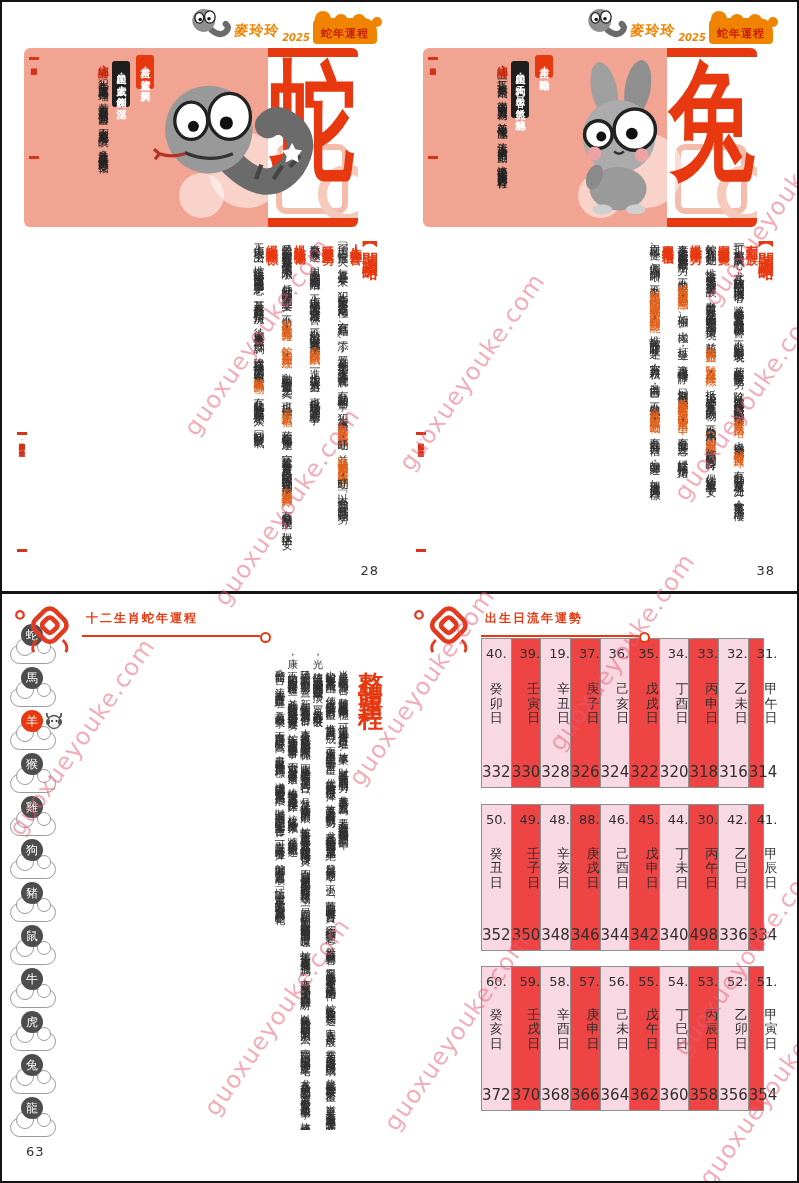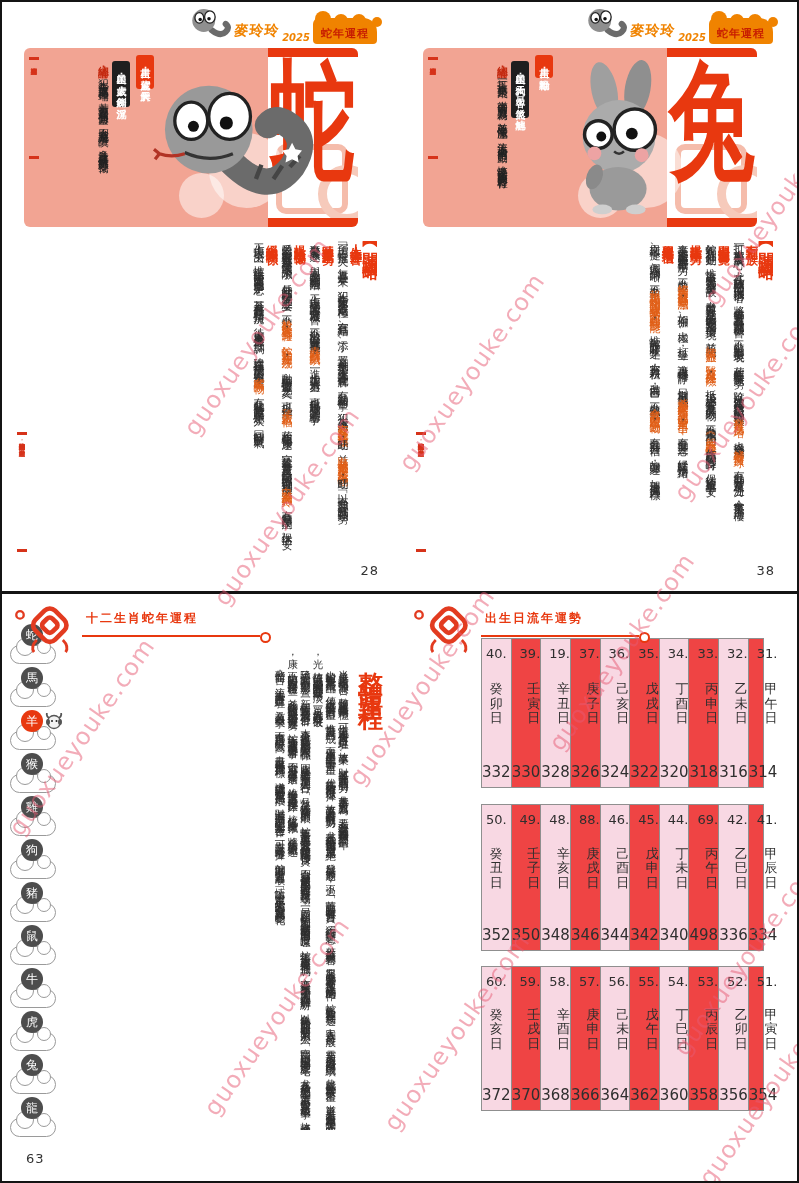--- a/index.html
+++ b/index.html
@@ -38,21 +38,21 @@
   .vnote{position:absolute;writing-mode:vertical-rl;color:#d6331a;font-size:6.5px;line-height:8px;border-top:3px solid #d6331a;border-bottom:3px solid #d6331a;padding:3px 1px;z-index:3;}
   .vnote.topnote{left:5px;top:9px;height:102px;}
   .vnote.botnote{position:absolute;left:15px;top:430px;height:120px;}
   .cartoon{position:absolute;z-index:2;}
   .bodytext{position:absolute;right:22px;top:233px;width:342px;height:338px;writing-mode:vertical-rl;font-size:11px;line-height:14px;letter-spacing:1.6px;color:var(--text_dark);z-index:1;overflow:hidden;}
   .stitle{font-size:16.5px;font-weight:bold;color:var(--accent_red);letter-spacing:4px;}
   .sct{color:var(--accent_red);font-weight:bold;font-size:12px;}
   .em{color:var(--em_orange);}
   .pageno{position:absolute;font-size:13px;color:#333;letter-spacing:1px;z-index:4;}
   .pageno.br{right:20px;bottom:13px;}
-  .pageno.bl{left:24px;bottom:15px;}
+  .pageno.bl{left:24px;bottom:22px;}
 
   
   .knot{position:absolute;left:12px;top:6px;z-index:3;}
   .bheader-title{position:absolute;left:84px;top:16px;font-size:12px;font-weight:bold;color:var(--accent_red);letter-spacing:2px;z-index:3;}
   .bheader-line{position:absolute;left:80px;top:41px;height:2px;background:var(--accent_red);z-index:3;}
   .bheader-line::after{content:"";position:absolute;right:-11px;top:-3px;width:7px;height:7px;border:2px solid var(--accent_red);border-radius:50%;background:#fff;}
   .tab{position:absolute;left:6px;width:58px;height:42px;}
   .tab .cl{position:absolute;left:2px;bottom:2px;width:46px;height:19px;background:#fff;border:1.5px solid #9a9a9a;border-radius:10px;}
   .tab .cl::before{content:"";position:absolute;left:5px;top:-8px;width:16px;height:16px;background:#fff;border:1.5px solid #9a9a9a;border-radius:50%;}
   .tab .cl::after{content:"";position:absolute;right:4px;top:-6px;width:12px;height:12px;background:#fff;border:1.5px solid #9a9a9a;border-radius:50%;}
@@ -437,21 +437,21 @@
         <div class="bcell hl">
           <div class="bnum">44.</div>
           <div class="bchars">
             <div>丁</div>
             <div>未</div>
             <div>日</div>
           </div>
           <div class="bval">340</div>
         </div>
         <div class="bcell">
-          <div class="bnum">69.</div>
+          <div class="bnum">30.</div>
           <div class="bchars">
             <div>丙</div>
             <div>午</div>
             <div>日</div>
           </div>
           <div class="bval">498</div>
         </div>
         <div class="bcell hl">
           <div class="bnum">42.</div>
           <div class="bchars">

